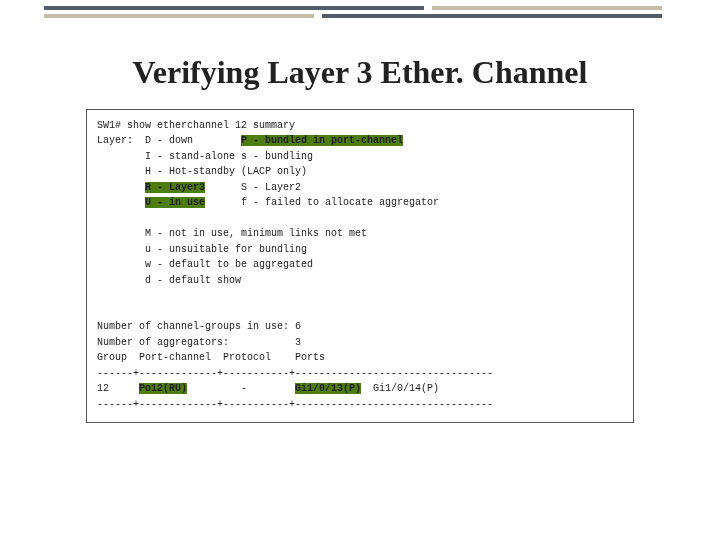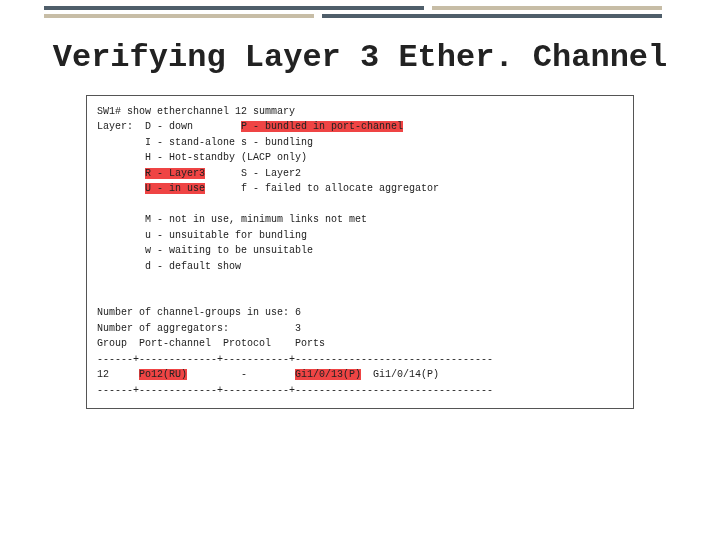--- a/index.html
+++ b/index.html
@@ -4,24 +4,24 @@
 <style>
   * { margin: 0; padding: 0; box-sizing: border-box; }
   html, body { width: 720px; height: 540px; background: #fff; font-family: Arial, Helvetica, sans-serif; }
   .slide { position: relative; width: 720px; height: 540px; padding: 18px 40px 20px 40px; }
   .topbars { position: absolute; top: 6px; left: 44px; right: 48px; height: 12px; }
   .bar { position: absolute; height: 4px; }
   .bar1 { top: 0; left: 0; width: 380px; background: #4f5e6a; }
   .bar2 { top: 0; left: 388px; width: 230px; background: #c7bda6; }
   .bar3 { top: 8px; left: 0; width: 270px; background: #c7bda6; }
   .bar4 { top: 8px; left: 278px; width: 340px; background: #4f5e6a; }
-  .title { margin-top: 22px; text-align: center; font-family: Liberation Mono, monospace; font-weight: 700; font-size: 32px; color: #222; line-height: 1.15; }
+  .title { margin-top: 36px; text-align: center; font-family: Liberation Serif, serif; font-weight: 700; font-size: 32px; color: #222; line-height: 1.15; }
   .term-box { margin: 18px auto 0 auto; width: 548px; border: 1px solid #555; padding: 8px 10px 10px 10px; background: #fff; }
   .term { font-family: 'Courier New', monospace; font-size: 10px; line-height: 1.55; color: #222; white-space: pre; }
-  .hl { background: #ef4444; }
+  .hl { background: #4d7c0f; font-weight: bold; }
 </style>
 </head>
 <body>
 
 <div class="slide">
 
   <div class="topbars">
     <div class="bar bar1"></div>
     <div class="bar bar2"></div>
     <div class="bar bar3"></div>
@@ -35,21 +35,21 @@
   <div class="term-box">
 <pre class="term"><span>SW1# </span><span>show etherchannel 12 summary</span>
 <span>Layer:  D - down        </span><span class="hl">P - bundled in port-channel</span>
 <span>        I - stand-alone s - bundling</span>
 <span>        H - Hot-standby (LACP only)</span>
 <span>        </span><span class="hl">R - Layer3</span><span>      S - Layer2</span>
 <span>        </span><span class="hl">U - in use</span><span>      f - failed to allocate aggregator</span>
 
 <span>        M - not in use, minimum links not met</span>
 <span>        u - unsuitable for bundling</span>
-<span>        w - waiting to be unsuitable</span>
+<span>        w - default to be aggregated</span>
 <span>        d - default show</span>
 
 
 <span>Number of channel-groups in use: 6</span>
 <span>Number of aggregators:           3</span>
 <span>Group  Port-channel  Protocol    Ports</span>
 <span>------+-------------+-----------+---------------------------------</span>
 <span>12     </span><span class="hl">Po12(RU)</span><span>         -        </span><span class="hl">Gi1/0/13(P)</span><span>  Gi1/0/14(P)</span>
 <span>------+-------------+-----------+---------------------------------</span></pre>
   </div>

